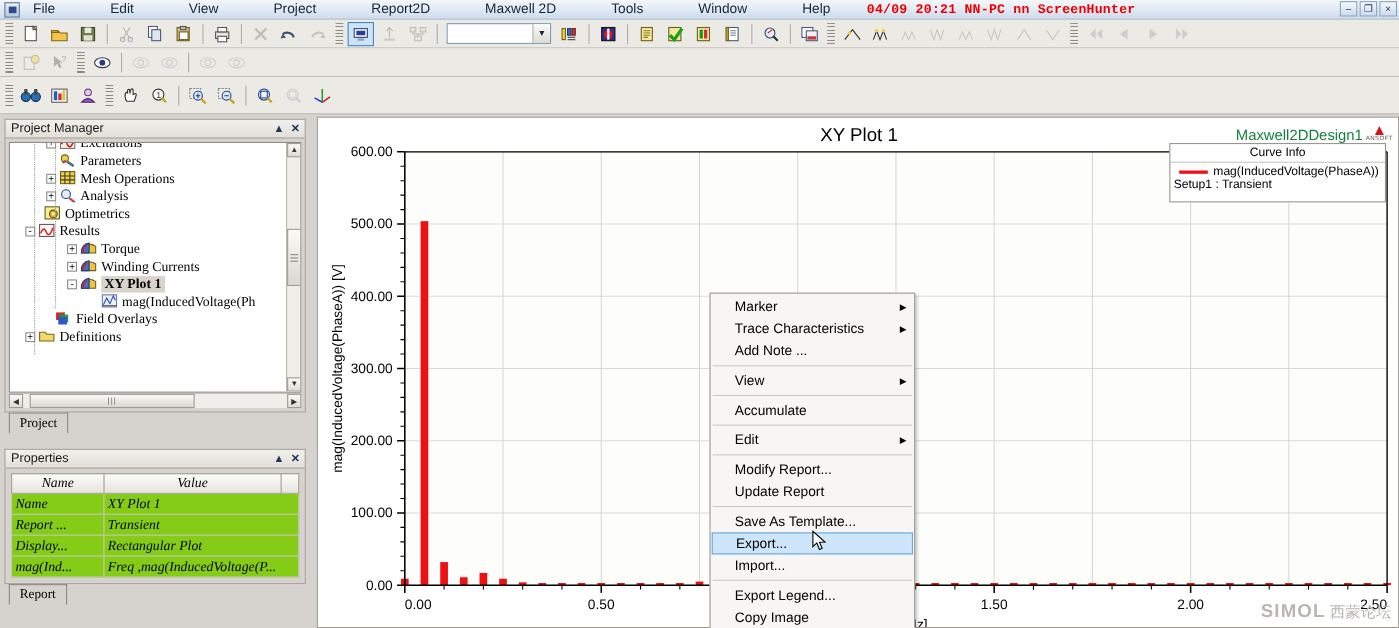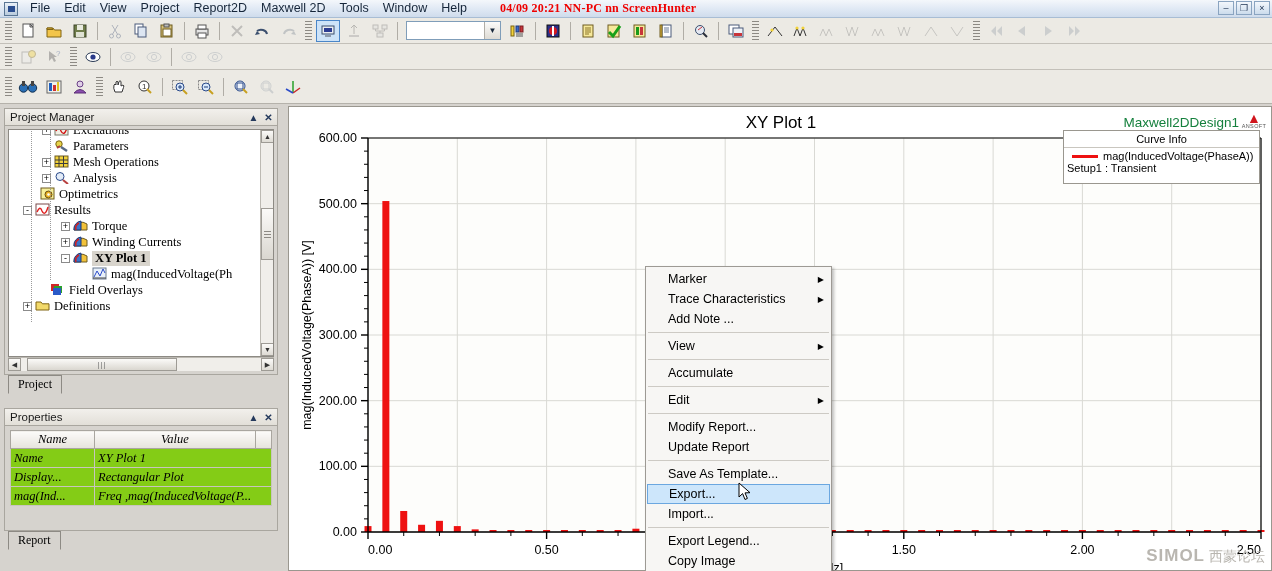--- a/index.html
+++ b/index.html
@@ -24,21 +24,21 @@
     background:linear-gradient(#e9f0f8,#b9cbdd);
     border:1px solid #5a7694; position:relative; flex:none;
   }
   .app-icon::after{content:"";position:absolute;left:3px;top:3px;width:7px;height:6px;background:#2a4d8f;}
   .menubar .mi {
     padding:1px 7px 2px 7px; color:#16263a; font-size:12.5px;
     font-family:"Liberation Sans", sans-serif;
   }
   .redstamp {
     margin-left:26px; color:#ef0000; font-weight:bold; font-size:12px;
-    font-family:Liberation Serif, serif; letter-spacing:.2px;
+    font-family:Liberation Mono, monospace; letter-spacing:.2px;
   }
   .wbtns { position:absolute; right:2px; top:1px; display:flex; gap:2px; }
   .wbtn {
     width:16px;height:14px; border:1px solid #8aa4c0; background:linear-gradient(#f3f7fc,#ccdcec);
     display:flex;align-items:center;justify-content:center;font-size:9px;color:#1b3050;
   }
 
   
   .tbrow {
     position:absolute; left:0; width:1272px; height:26px;
@@ -176,21 +176,21 @@
     position:absolute; left:738px; top:482px; z-index:50; width:14px; height:20px;
   }
 </style>
 </head>
 <body>
 
 <div class="app">
 
   <div class="menubar">
     <div class="app-icon"></div>
-    <div id="menulist" style="display:flex;align-items:center;">
+    <div id="menulist" style="display:flex;align-items:center;gap:36px;">
         <div class="mi">File</div>
         <div class="mi">Edit</div>
         <div class="mi">View</div>
         <div class="mi">Project</div>
         <div class="mi">Report2D</div>
         <div class="mi">Maxwell 2D</div>
         <div class="mi">Tools</div>
         <div class="mi">Window</div>
         <div class="mi">Help</div>
       </div>
@@ -703,20 +703,24 @@
               <tr id="prop-head">
                 <th style="width: 84px;">Name</th>
                 <th>Value</th>
                 <th style="width: 16px;"></th>
               </tr>
             </thead>
           <tbody id="prop-body">
               <tr>
                 <td>Name</td>
                 <td colspan="2">XY Plot 1</td>
+              </tr>
+              <tr>
+                <td>Report ...</td>
+                <td colspan="2">Transient</td>
               </tr>
               <tr>
                 <td>Display...</td>
                 <td colspan="2">Rectangular Plot</td>
               </tr>
               <tr>
                 <td>mag(Ind...</td>
                 <td colspan="2">Freq ,mag(InducedVoltage(P...</td>
               </tr>
             </tbody>

